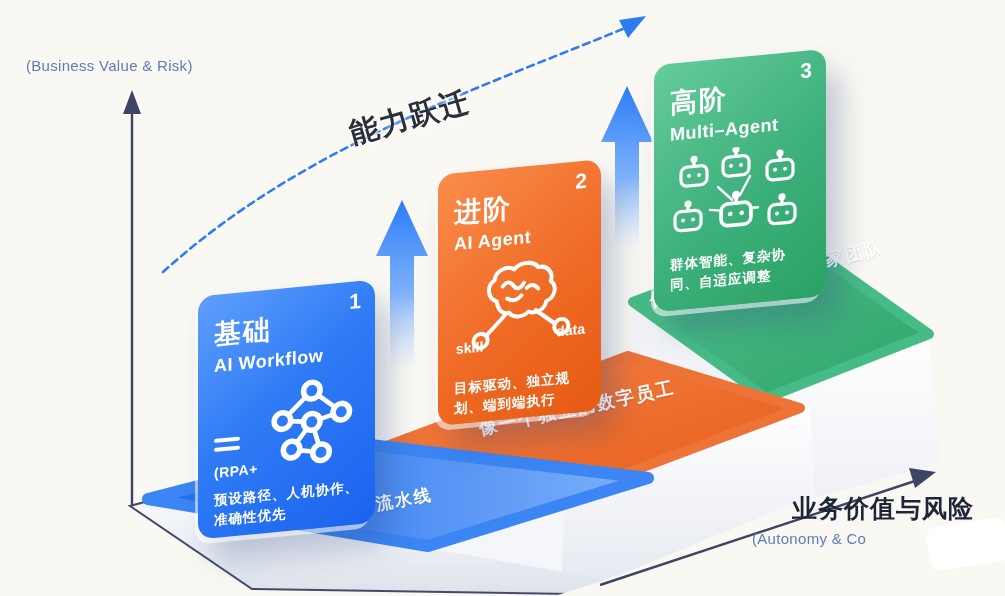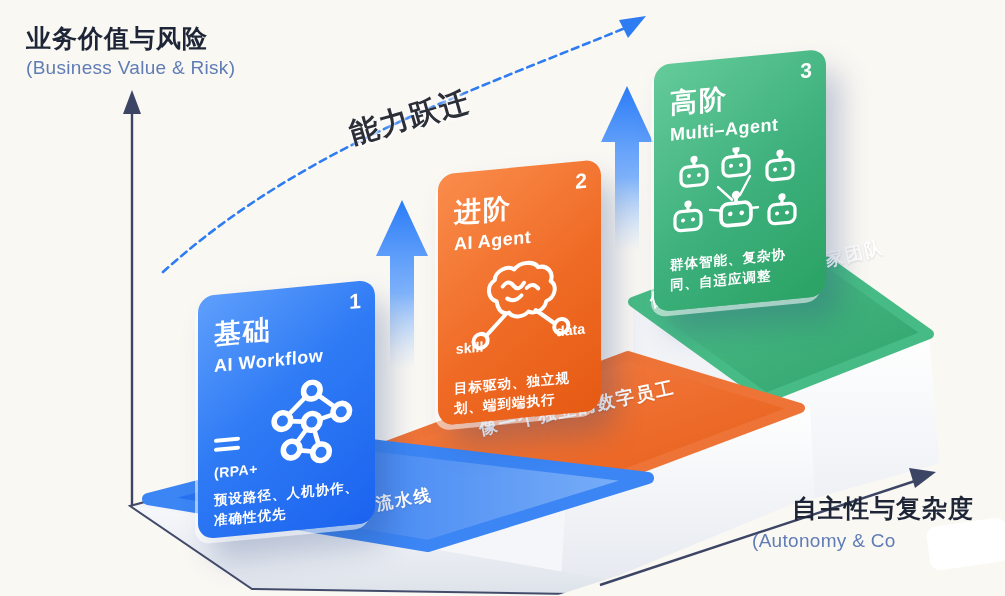--- a/index.html
+++ b/index.html
@@ -2,21 +2,21 @@
 <html><head>
 <meta charset="utf-8">
 <style>
   html,body{margin:0;padding:0;background:#faf8f3;}
   #stage{position:relative;width:1005px;height:596px;overflow:hidden;
          font-family:"Liberation Sans","DejaVu Sans",sans-serif;background:#faf8f3;}
   #scene{position:absolute;left:0;top:0;}
 
   
   .axis-zh{position:absolute;font-size:25px;font-weight:bold;color:#1e2537;letter-spacing:1px;}
-  .axis-en{position:absolute;font-size:19px;color:#5f7cb6;letter-spacing:.3px;}
+  .axis-en{position:absolute;font-size:15px;color:#5f7cb6;letter-spacing:.3px;}
   .y-zh{left:26px;top:22px;}
   .y-en{left:26px;top:57px;}
   .x-zh{left:792px;top:492px;}
   .x-en{left:752px;top:530px;}
   .wm-blob{position:absolute;left:928px;top:522px;width:80px;height:44px;background:#fff;
            border-radius:10px;transform:rotate(-8deg);}
 
   
   .leap{position:absolute;left:348px;top:98px;font-size:29px;font-weight:800;color:#2c2f37;
         transform:rotate(-16deg);letter-spacing:2px;
@@ -197,19 +197,18 @@
       <use href="#robot" x="110" y="26"></use>
       <use href="#robot" x="18" y="68"></use>
       <use href="#robot" x="66" y="66" transform="translate(66,66) scale(1.15) translate(-66,-66)"></use>
       <use href="#robot" x="112" y="70"></use>
     </svg>
     <div class="desc">群体智能、复杂协同、自适应调整</div>
   </div>
 
   <div class="leap">能力跃迁</div>
 
-  <div class="axis-zh y-zh">业务价值与风险</div>
   <div class="axis-en y-en">(Business Value &amp; Risk)</div>
-  <div class="axis-zh x-zh">自主性与复杂度</div>
+  <div class="axis-zh x-zh">业务价值与风险</div>
   <div class="axis-en x-en">(Autonomy &amp; Co</div>
   <div class="wm-blob"></div>
 
 </div>
 
 </body></html>

